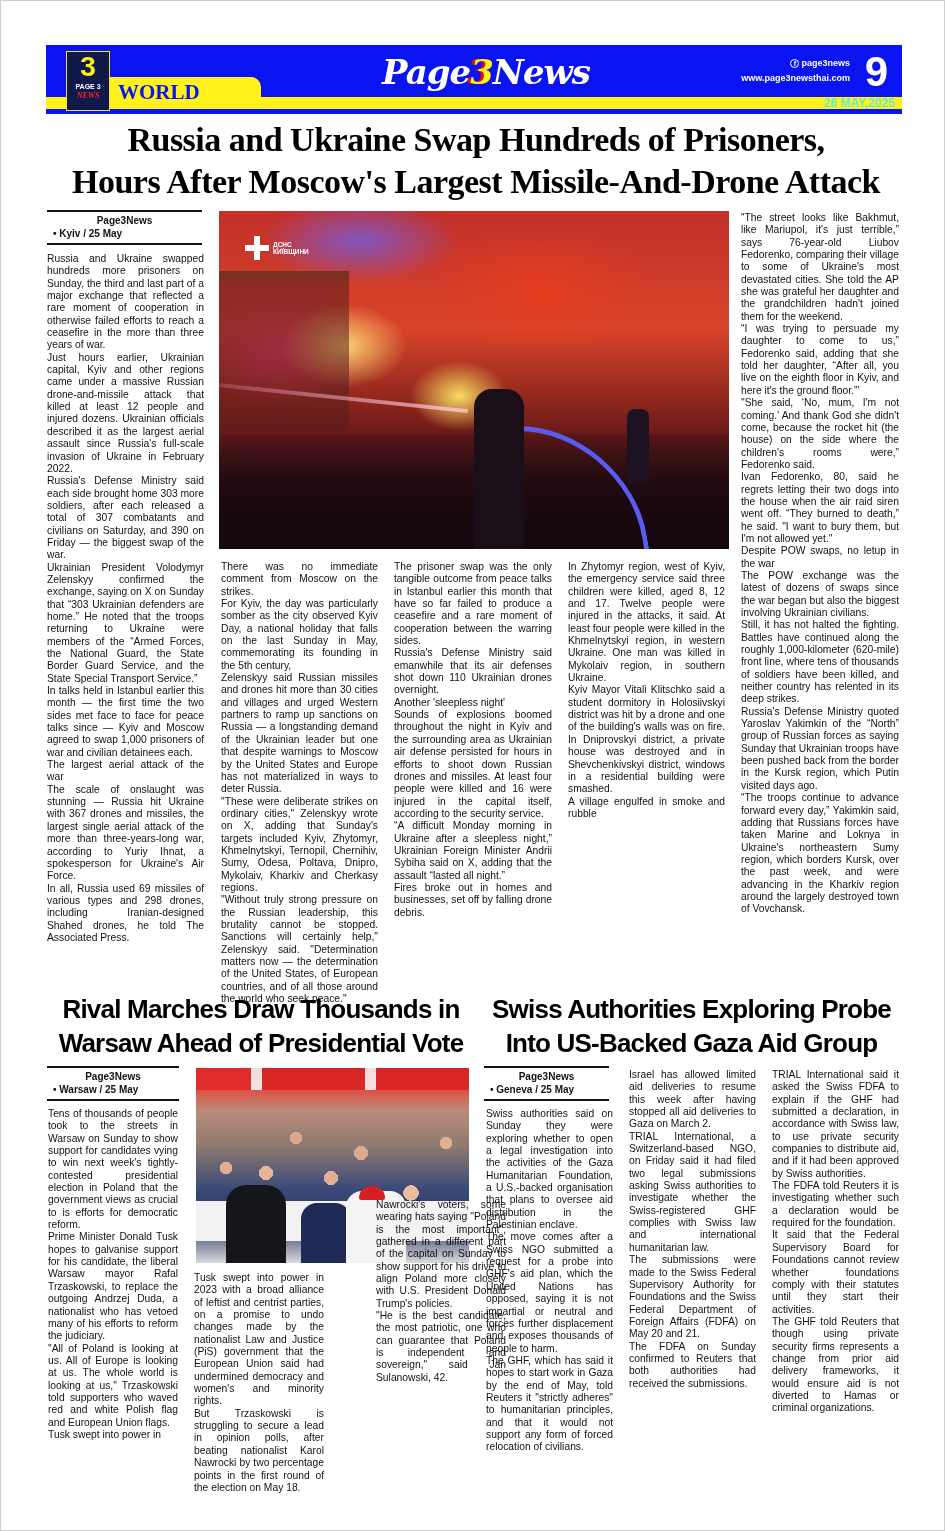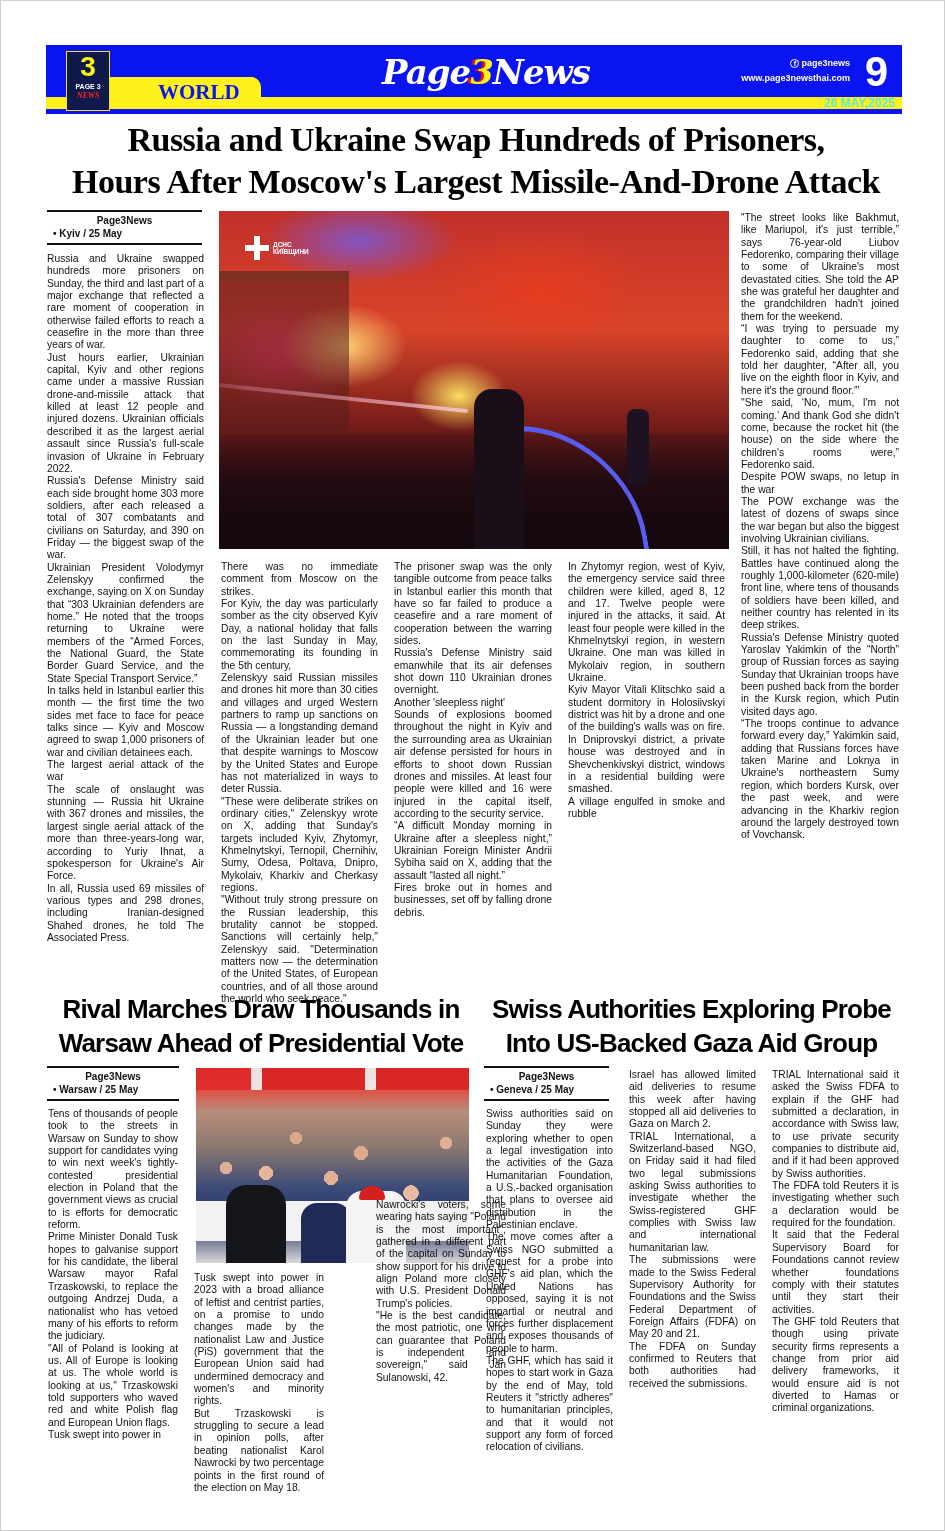--- a/index.html
+++ b/index.html
@@ -9,21 +9,21 @@
 
   
   .masthead { position: absolute; left: 45px; top: 44px; width: 856px; height: 69px; background: #0a14f0; }
   .masthead .yellow-strip { position: absolute; left: 0; top: 52px; width: 856px; height: 12px; background: #fff21a; }
   .masthead .world-tab { position: absolute; left: 20px; top: 32px; width: 195px; height: 32px; background: #fff21a; border-top-right-radius: 10px; }
   .masthead .bottom-line { position: absolute; left: 0; top: 64px; width: 856px; height: 5px; background: #0a14f0; }
   .logo-box { position: absolute; left: 20px; top: 6px; width: 44px; height: 60px; background: #101a4a; border: 1px solid #f6e21a; text-align: center; }
   .logo-box .num { display: block; color: #fff21a; font: bold 28px/30px "Liberation Sans", sans-serif; }
   .logo-box .lbl { display: block; color: #fff; font: bold 7px/9px "Liberation Sans", sans-serif; }
   .logo-box .news { display: block; color: #ff2020; font: italic bold 8px/10px "Liberation Serif", serif; }
-  .world-label { position: absolute; left: 72px; top: 33px; color: #0a14f0; font: bold 21px/28px "Liberation Serif", serif; margin-left: 40px; }
+  .world-label { position: absolute; left: 72px; top: 33px; color: #0a14f0; font: bold 21px/28px "Liberation Serif", serif; }
   .brand { position: absolute; left: 320px; top: 6px; width: 240px; text-align: center; color: #fff; font: bold italic 34px/42px "DejaVu Serif", serif; letter-spacing: -1px; }
   .brand .three { color: #fff21a; text-shadow: -3px 0 0 #e01010; }
   .fb-line { position: absolute; right: 52px; top: 12px; color: #fff; font: bold 9px/12px "Liberation Sans", sans-serif; }
   .fb-line .fb { display: inline-block; width: 9px; height: 9px; border-radius: 50%; border: 1px solid #fff; font-size: 7px; line-height: 7px; text-align: center; margin-right: 2px; }
   .url-line { position: absolute; right: 52px; top: 27px; color: #fff; font: bold 9px/12px "Liberation Sans", sans-serif; margin-left: 12px; }
   .page-num { position: absolute; right: 14px; top: 4px; color: #fff; font: bold 42px/46px "Liberation Sans", sans-serif; }
   .date-line { position: absolute; right: 7px; top: 51px; color: #5eead4; font: bold 12px/14px "Liberation Sans", sans-serif; }
 
   
   .main-headline { position: absolute; left: 40px; top: 118px; width: 870px; text-align: center; font: bold 34px/42px "Liberation Serif", serif; color: #000; letter-spacing: -0.5px; }
@@ -163,20 +163,21 @@
   <div class="col" style="left:567px; top:560px; width:157px;">
     <p>In Zhytomyr region, west of Kyiv, the emergency service said three children were killed, aged 8, 12 and 17. Twelve people were injured in the attacks, it said. At least four people were killed in the Khmelnytskyi region, in western Ukraine. One man was killed in Mykolaiv region, in southern Ukraine.</p>
     <p>Kyiv Mayor Vitali Klitschko said a student dormitory in Holosiivskyi district was hit by a drone and one of the building's walls was on fire. In Dniprovskyi district, a private house was destroyed and in Shevchenkivskyi district, windows in a residential building were smashed.</p>
     <p>A village engulfed in smoke and rubble</p>
   </div>
 
   <div class="col" style="left:740px; top:211px; width:158px;">
     <p>“The street looks like Bakhmut, like Mariupol, it's just terrible,” says 76-year-old Liubov Fedorenko, comparing their village to some of Ukraine's most devastated cities. She told the AP she was grateful her daughter and the grandchildren hadn't joined them for the weekend.</p>
     <p>“I was trying to persuade my daughter to come to us,” Fedorenko said, adding that she told her daughter, “After all, you live on the eighth floor in Kyiv, and here it's the ground floor.”'</p>
     <p>"She said, ‘No, mum, I'm not coming.’ And thank God she didn't come, because the rocket hit (the house) on the side where the children's rooms were,” Fedorenko said.</p>
+    <p>Ivan Fedorenko, 80, said he regrets letting their two dogs into the house when the air raid siren went off. “They burned to death,” he said. "I want to bury them, but I'm not allowed yet."</p>
     <p>Despite POW swaps, no letup in the war</p>
     <p>The POW exchange was the latest of dozens of swaps since the war began but also the biggest involving Ukrainian civilians.</p>
     <p>Still, it has not halted the fighting. Battles have continued along the roughly 1,000-kilometer (620-mile) front line, where tens of thousands of soldiers have been killed, and neither country has relented in its deep strikes.</p>
     <p>Russia's Defense Ministry quoted Yaroslav Yakimkin of the “North” group of Russian forces as saying Sunday that Ukrainian troops have been pushed back from the border in the Kursk region, which Putin visited days ago.</p>
     <p>“The troops continue to advance forward every day,” Yakimkin said, adding that Russians forces have taken Marine and Loknya in Ukraine's northeastern Sumy region, which borders Kursk, over the past week, and were advancing in the Kharkiv region around the largely destroyed town of Vovchansk.</p>
   </div>
 
   <div class="sub-headline" style="left:44px; top:991px; width:432px;">
     <div>Rival Marches Draw Thousands in</div>
     <div>Warsaw Ahead of Presidential Vote</div>

